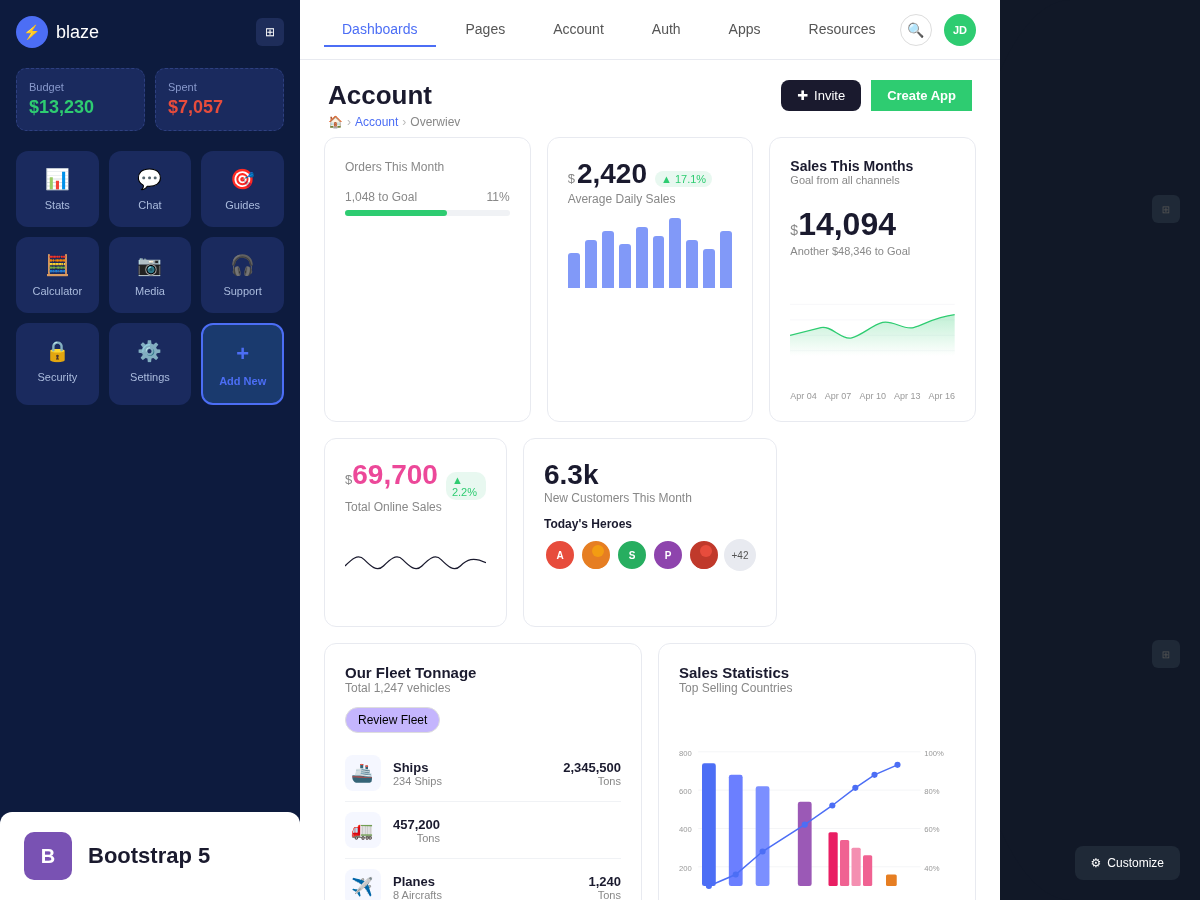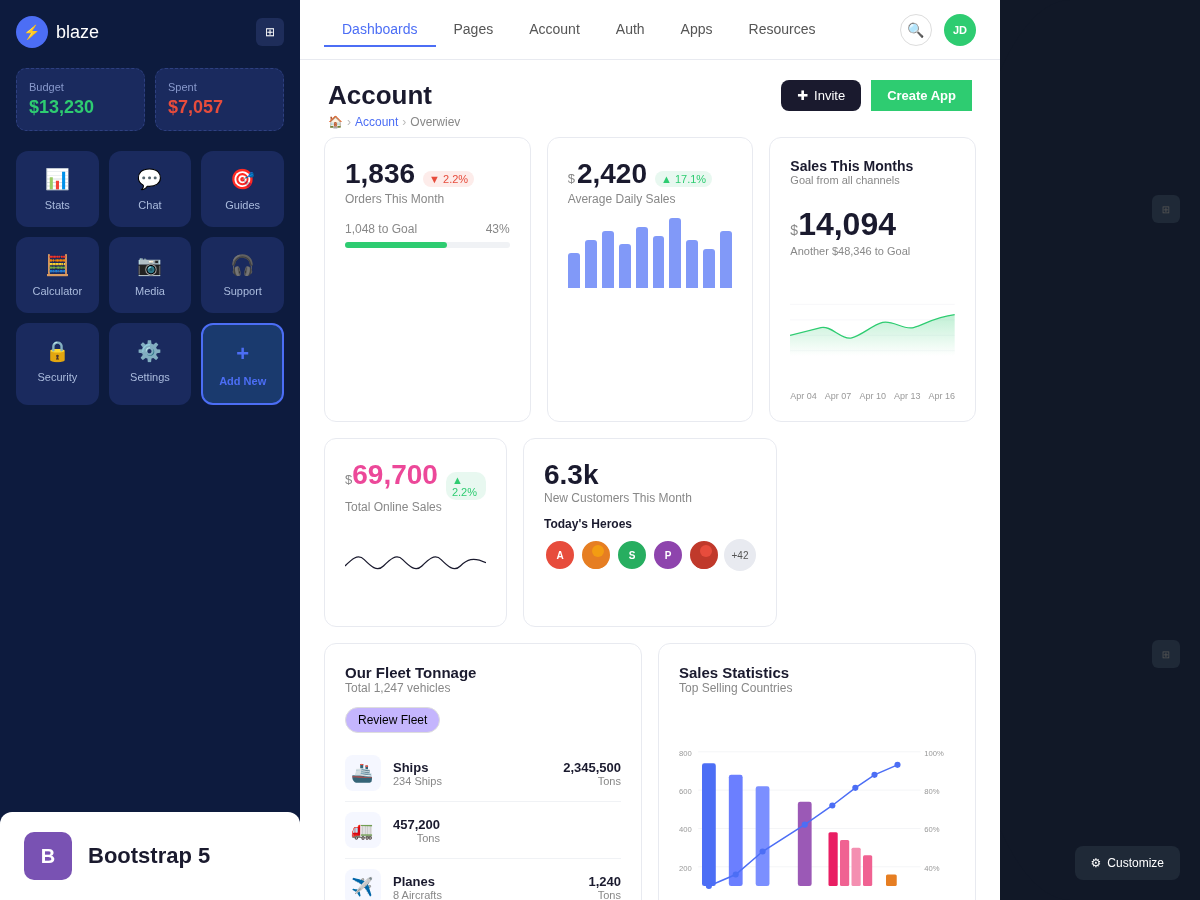--- a/index.html
+++ b/index.html
@@ -120,21 +120,21 @@
     .topnav {
       display: flex;
       align-items: center;
       padding: 0 24px;
       border-bottom: 1px solid #e8eaf0;
       height: 60px;
       justify-content: space-between;
     }
     .topnav-links {
       display: flex;
-      gap: 0;
+      gap: 12px;
       justify-content: center;
     }
     .topnav-link {
       padding: 8px 18px;
       font-size: 14px;
       color: #555;
       cursor: pointer;
       border-bottom: 2px solid transparent;
       margin-bottom: -1px;
     }
@@ -495,29 +495,25 @@
       </button>
       <button class="btn-create">Create App</button>
     </div>
   </div>
 
   <div class="dashboard-content">
 
     <div class="stats-grid">
 
       <div class="stat-card">
-        <div class="stat-num-row">
-          <span class="stat-value">1,836</span>
-          <span class="badge-down">▼ 2.2%</span>
-        </div>
         <div class="stat-label">Orders This Month</div>
         <div class="progress-area">
           <div class="progress-label">
             <span>1,048 to Goal</span>
-            <span>43%</span>
+            <span>11%</span>
           </div>
           <div class="progress-bar-bg">
             <div class="progress-bar-fill" style="width:62%"></div>
           </div>
         </div>
       </div>
 
       <div class="stat-card">
         <div class="stat-num-row">
           <span style="font-size:13px;color:#888;margin-right:2px;">$</span>

